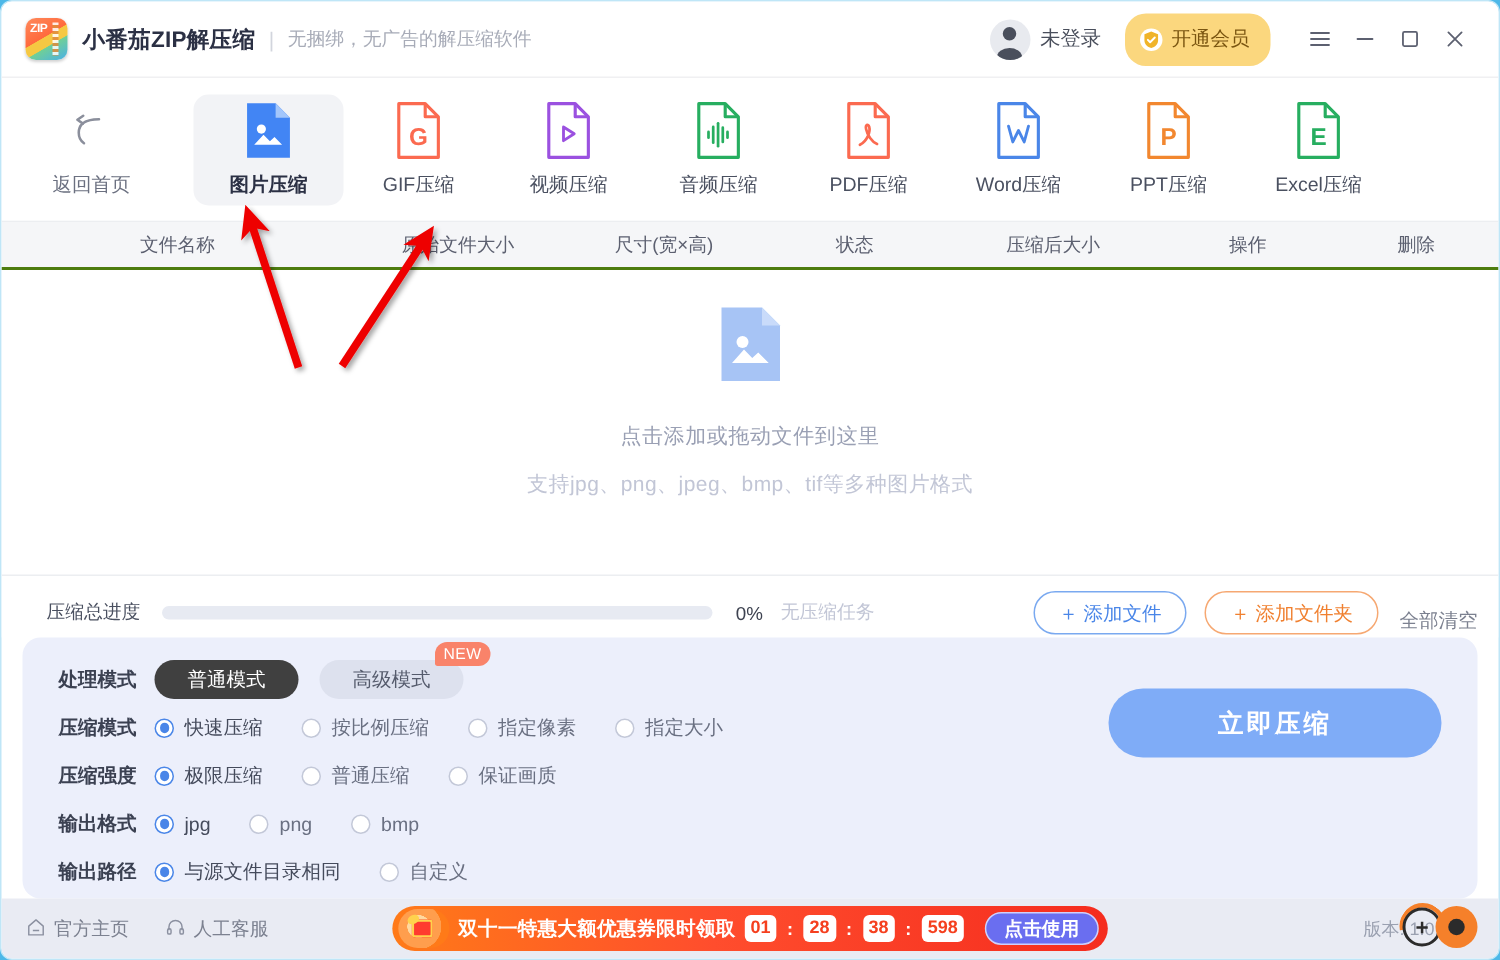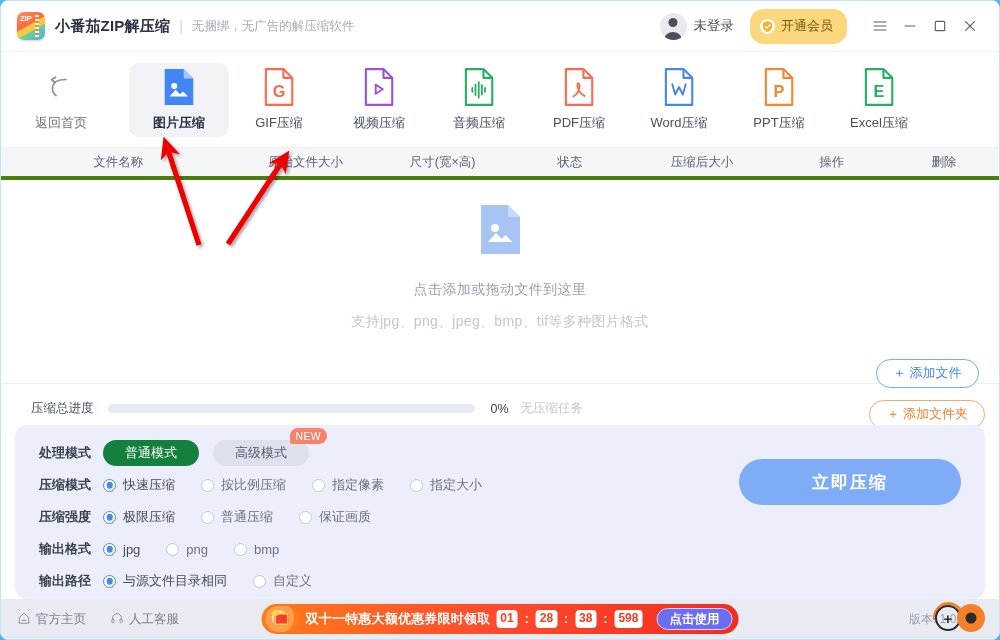--- a/index.html
+++ b/index.html
@@ -105,21 +105,21 @@
   .tool-home .label { color: #6b7080; }
   .tool-sep { width: 18px; }
 
   
   .thead {
     height: 33px; flex: 0 0 33px;
     background: #f5f6f8;
     display: flex; align-items: center;
     font-size: 12.5px; color: #5c6070;
     border-top: 1px solid #eceef1;
-    border-bottom: 4px solid #4d7c0f;
+    border-bottom: 2px solid #4d7c0f;
   }
   .th { text-align: center; }
 
   
   .droparea {
     flex: 1 1 auto; background: #fff;
     display: flex; flex-direction: column; align-items: center; justify-content: center;
     gap: 0; cursor: pointer; padding-bottom: 28px;
   }
   .drop-icon { margin-bottom: 22px; }
@@ -133,21 +133,21 @@
     padding: 8px 14px 0 30px;
     border-top: 1px solid #eceef1;
     background: #fff;
   }
   .prog-label { font-size: 12.5px; color: #4a5060; margin-right: 14px; }
   .prog-track {
     width: 367px; height: 9px; border-radius: 5px; background: #e7eaf2;
   }
   .prog-pct { font-size: 12.5px; color: #3d4250; margin-left: 16px; }
   .prog-status { font-size: 12.5px; color: #c2c6d6; margin-left: 12px; }
-  .prow-right { margin-left: auto; display: flex; align-items: center; gap: 12px; flex-direction: column; }
+  .prow-right { margin-left: auto; display: flex; align-items: flex-end; gap: 12px; }
   .btn-outline {
     height: 29px; padding: 0 16px; border-radius: 15px; font-size: 13px;
     display: flex; align-items: center; justify-content: center; cursor: pointer;
     background: #fff;
   }
   .btn-file { border: 1px solid #7aa9f0; color: #4a86e8; }
   .btn-folder { border: 1px solid #f6a872; color: #f08030; }
   .btn-clear { font-size: 13px; color: #7c8190; cursor: pointer; padding-left: 2px; }
 
   
@@ -157,21 +157,21 @@
     display: flex; padding: 14px 0 0 0; position: relative;
   }
   .opts { width: 700px; padding-left: 24px; }
   .optrow { display: flex; align-items: center; height: 28px; margin-bottom: 4px; }
   .optlabel { width: 64px; font-size: 13px; color: #3b4152; font-weight: bold; flex: 0 0 64px; }
   .mode-pill {
     height: 26px; padding: 0 22px; border-radius: 13px; font-size: 13px;
     display: flex; align-items: center; justify-content: center; cursor: pointer;
     margin-right: 14px;
   }
-  .mode-pill.on { background: #15803d; color: #fff; }
+  .mode-pill.on { background: #404040; color: #fff; }
   .mode-pill.off { background: #dde1ee; color: #555b6c; position: relative; }
   .new-badge {
     position: absolute; top: -12px; right: -18px;
     background: #f9836a; color: #fff; font-size: 10.5px; font-weight: normal;
     padding: 2px 6px; border-radius: 9px 9px 9px 2px; letter-spacing: .3px;
   }
   .radio-item { display: flex; align-items: center; gap: 7px; cursor: pointer; margin-right: 26px; }
   .rdot {
     width: 13px; height: 13px; border-radius: 50%; border: 1.4px solid #c3c8d8;
     background: #fff; flex: 0 0 13px; position: relative;

